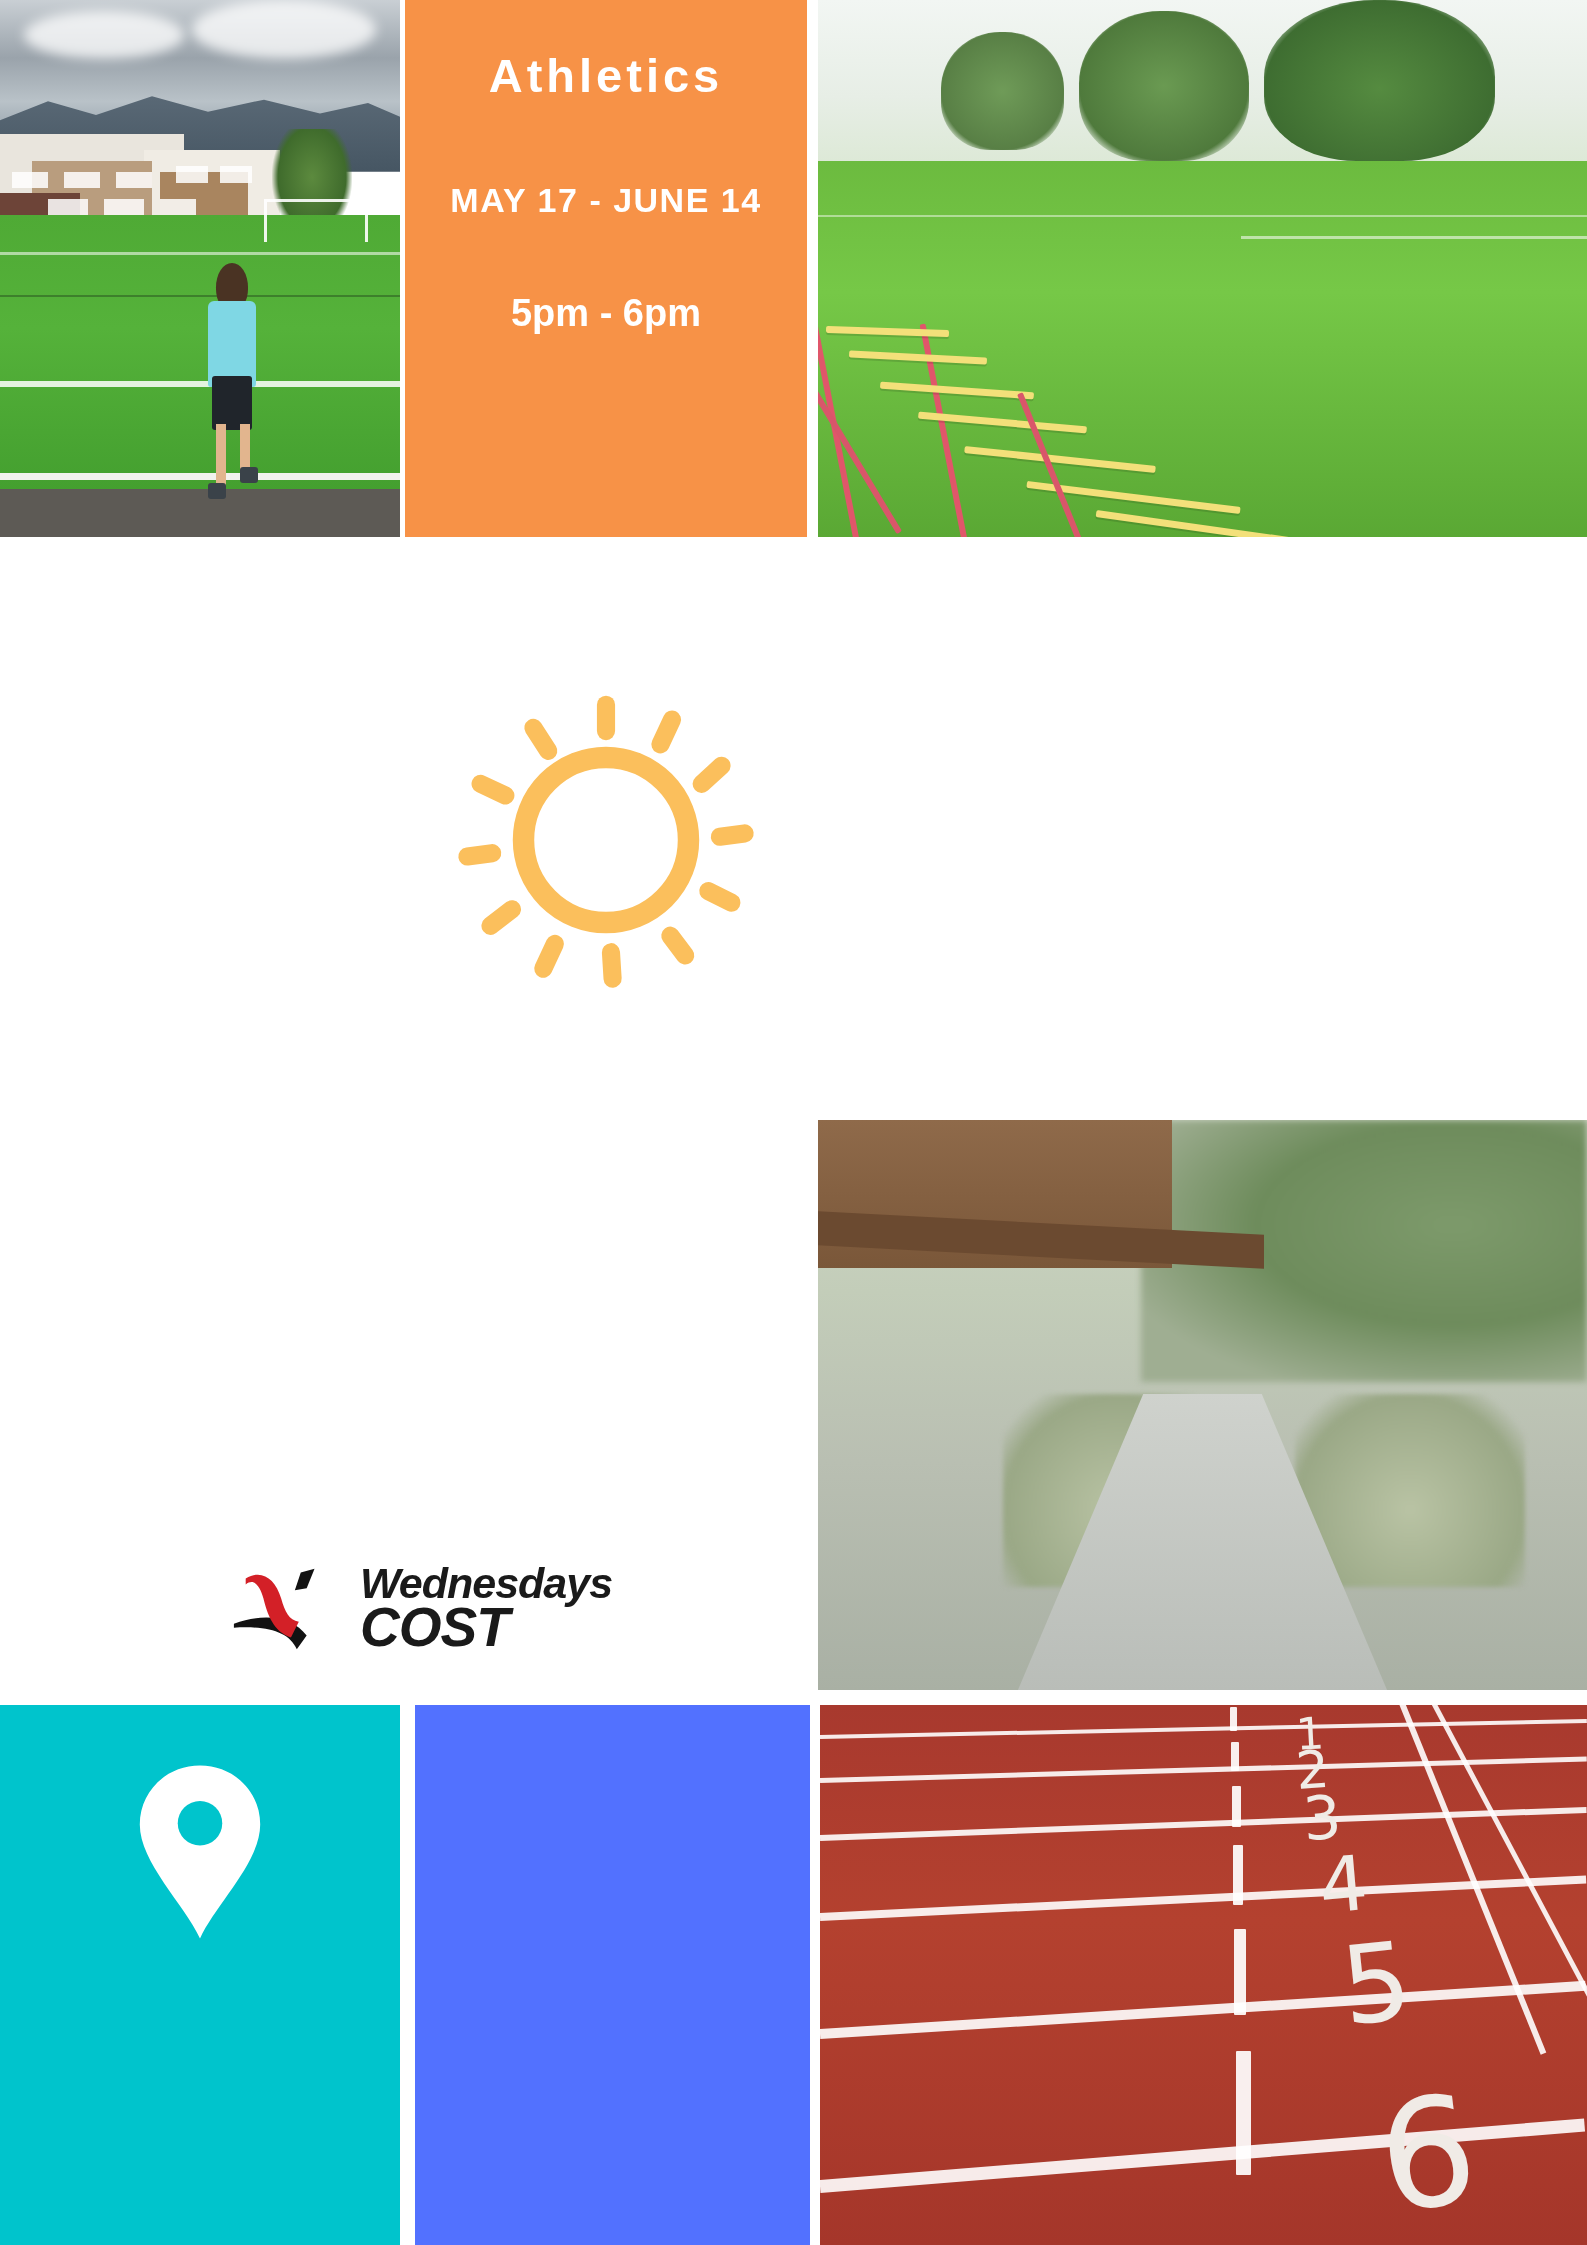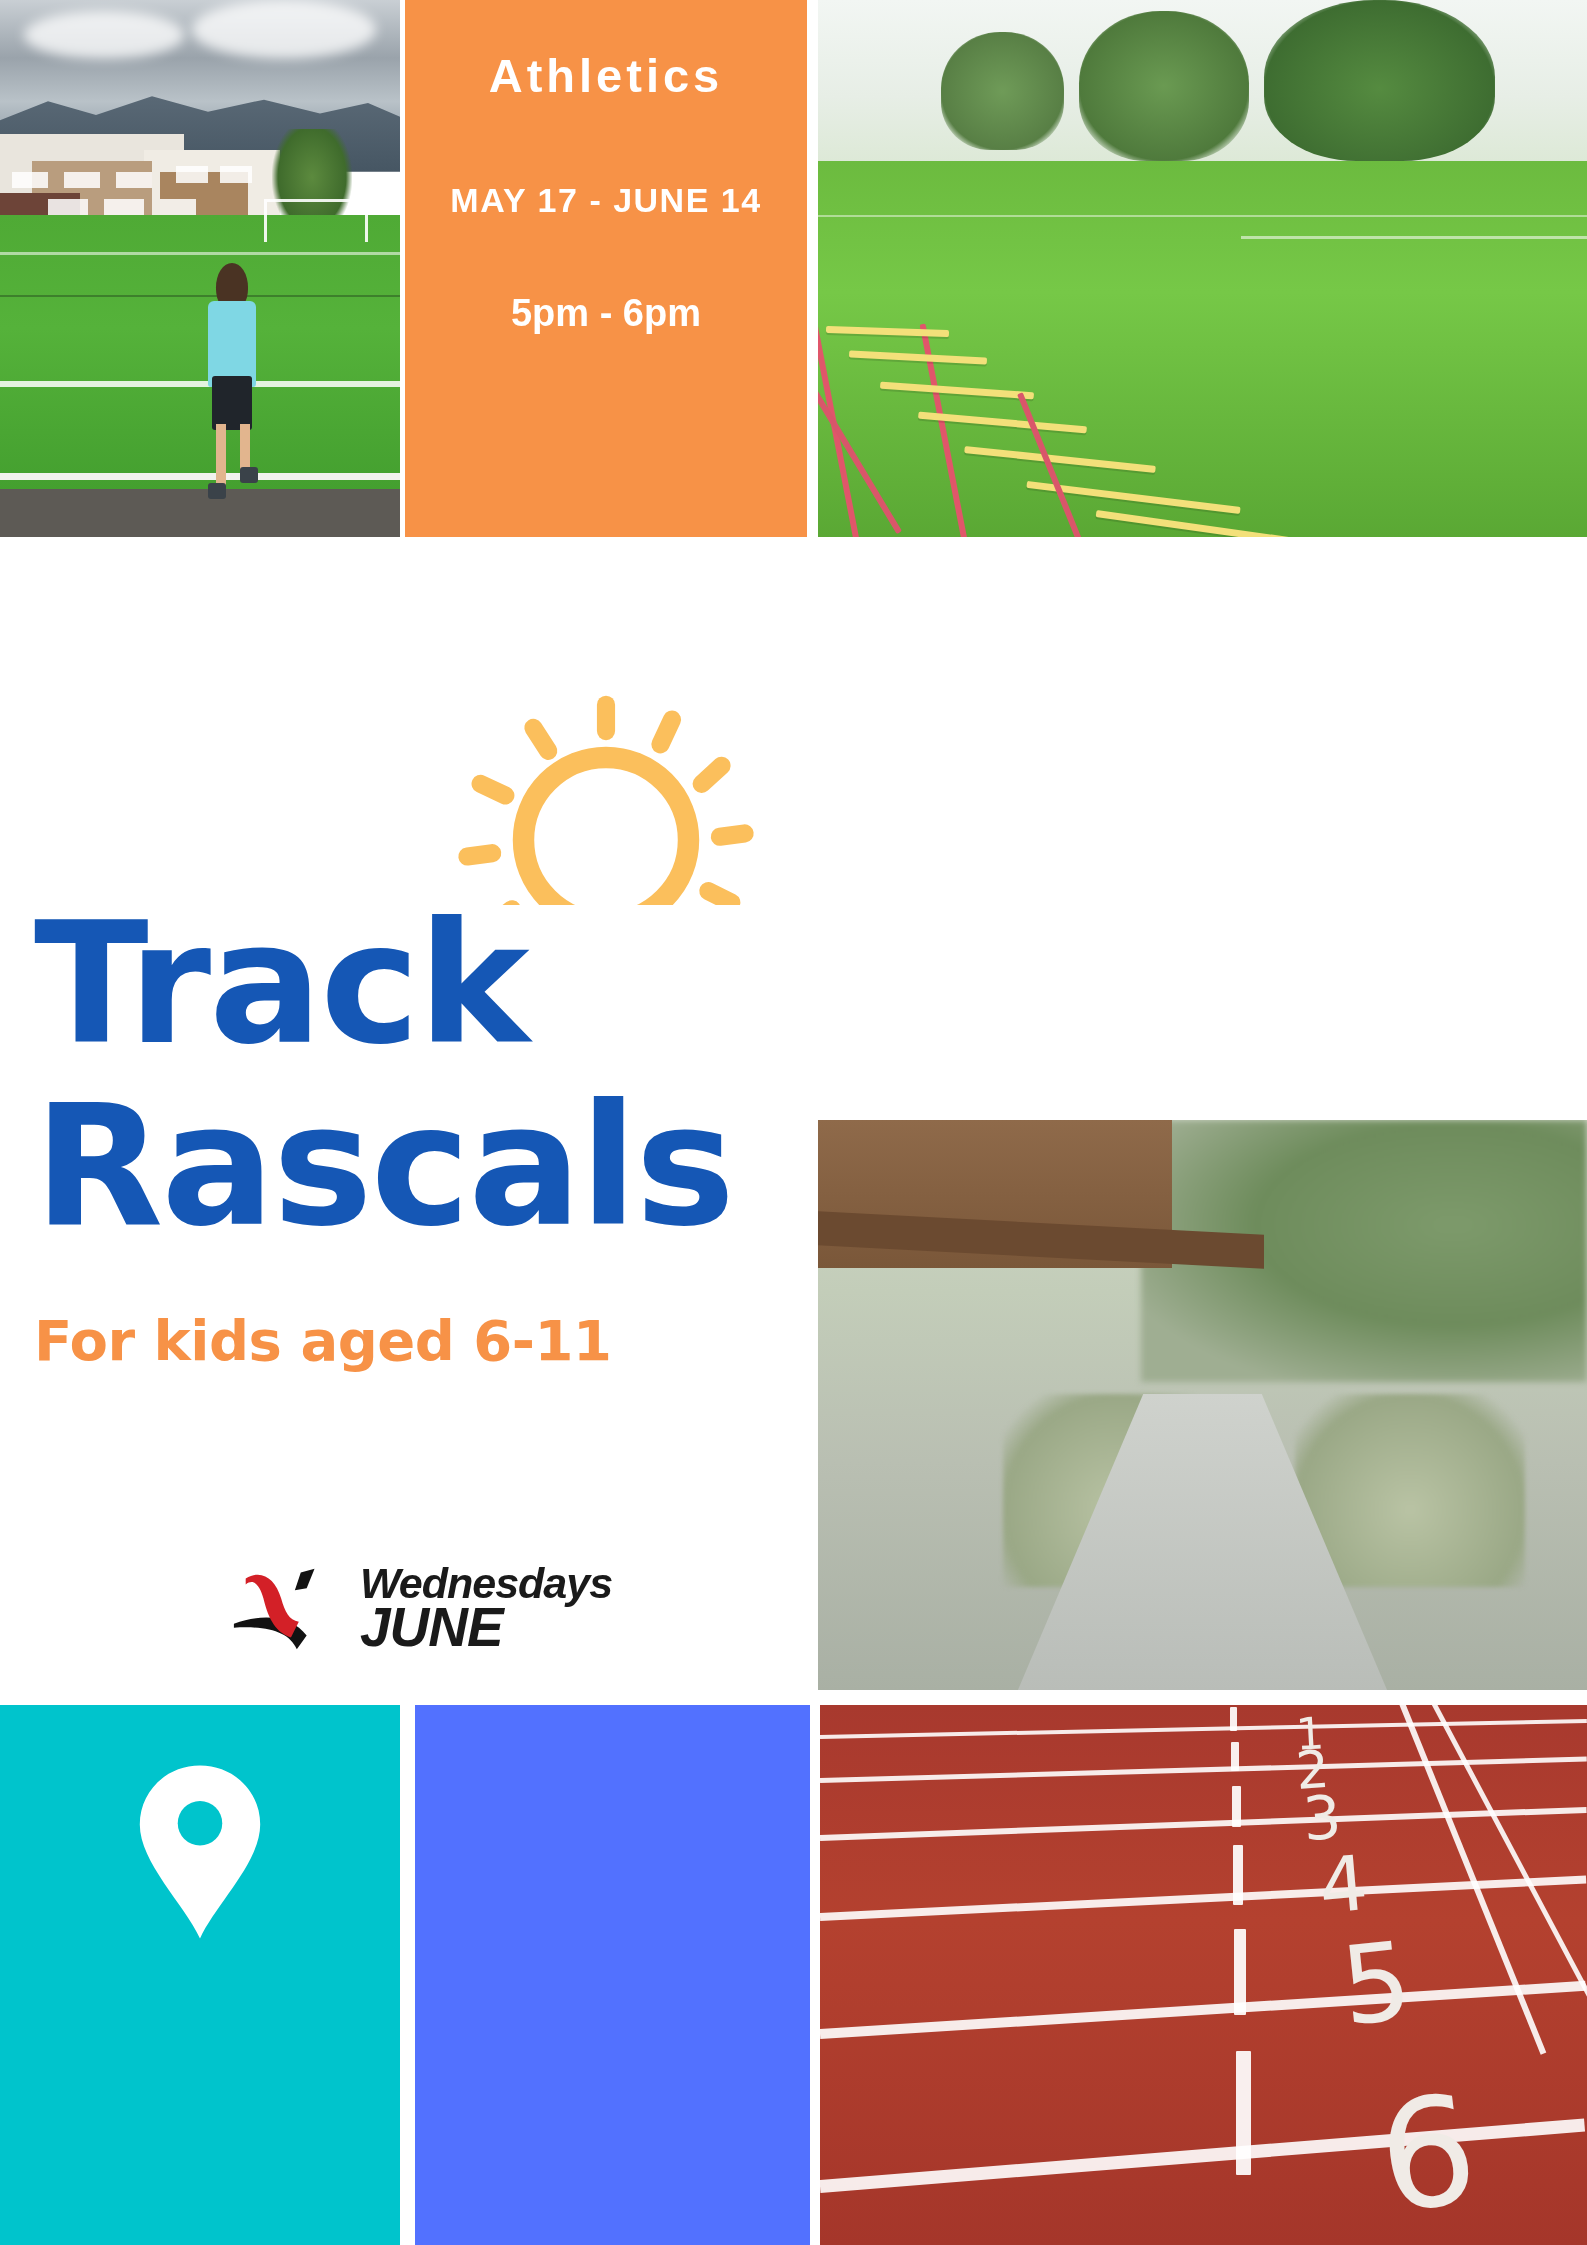--- a/index.html
+++ b/index.html
@@ -270,35 +270,30 @@
         <line x1="62" y1="178" x2="69" y2="163"></line>
         <line x1="30" y1="152" x2="43" y2="142"></line>
         <line x1="16" y1="110" x2="31" y2="108"></line>
         <line x1="24" y1="66" x2="39" y2="73"></line>
         <line x1="56" y1="32" x2="65" y2="46"></line>
       </g>
     </svg>
   </div>
 
 
-  <div class="cell" id="title-area">
-    <div id="title-line1">Track</div>
-    <div id="title-line2">Rascals</div>
-    <div id="title-sub">For kids aged 6-11</div>
-  </div>
 
   <div id="logo-ay">
     <svg id="logo-mark" viewBox="0 0 120 100">
       <path d="M6 66 C40 54 66 60 80 78 L70 92 C62 74 40 68 6 70 Z" fill="#121212"></path>
       <path d="M18 20 C34 10 48 20 54 40 C58 54 62 62 72 64 L64 80 C46 74 40 56 36 40 C32 26 26 20 18 26 Z" fill="#d32027"></path>
       <path d="M74 14 L88 10 L80 30 L68 32 Z" fill="#121212"></path>
     </svg>
     <div id="logo-words">
       <div id="logo-athletics">Wednesdays</div>
-      <div id="logo-yukon">JUNE</div>
+      <div id="logo-yukon">COST</div>
     </div>
   </div>
 
   <div class="cell" id="photo-runners">
     <div class="run-trees"></div>
     <div class="run-cabin"></div>
     <div class="run-roof"></div>
     <div class="run-bush" style="left:24%"></div>
     <div class="run-bush" style="left:62%"></div>
     <div class="run-path"></div>

